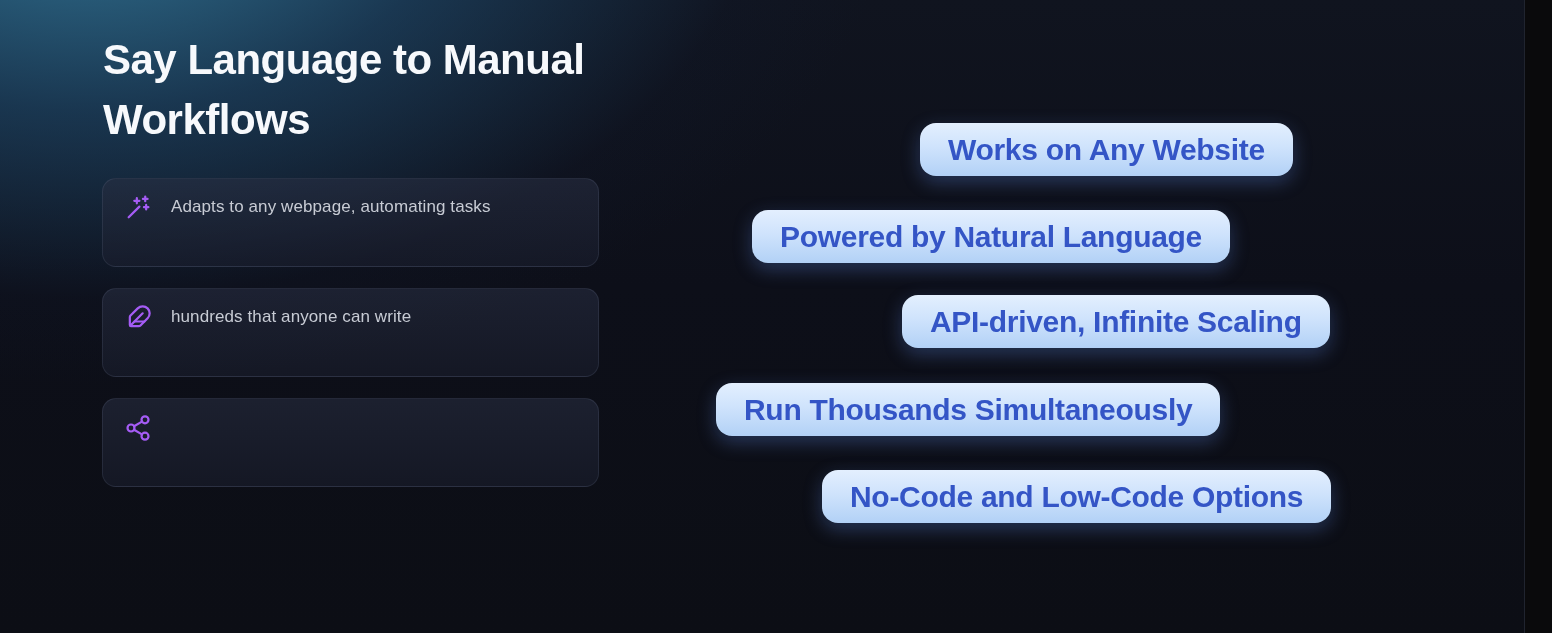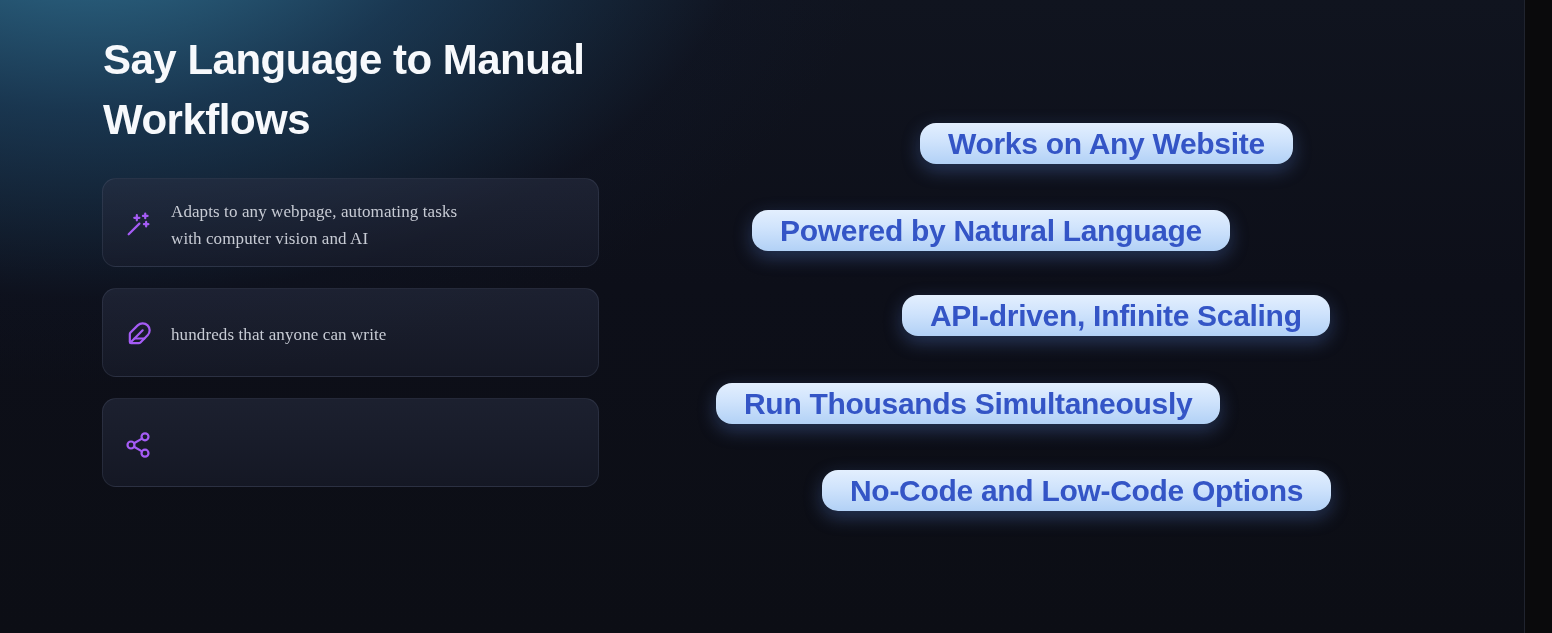--- a/index.html
+++ b/index.html
@@ -33,38 +33,37 @@
   
   .cards{
     position:absolute;left:102px;top:178px;width:497px;
     display:flex;flex-direction:column;gap:21px;
   }
   .card{
     min-height:89px;box-sizing:border-box;
     background:linear-gradient(180deg,rgba(42,48,68,0.55),rgba(28,32,48,0.55));
     border:1px solid rgba(150,160,190,0.13);
     border-radius:14px;
-    display:flex;align-items:center;
+    display:flex;align-items:flex-start;
     padding:14px 30px 10px 20px;
-    font-family:Liberation Serif, serif;
   }
   .card .icon{
     width:30px;height:30px;flex:0 0 30px;margin-right:18px;
     color:#a55cf5;display:flex;align-items:center;justify-content:center;
   }
   .card .icon svg{width:28px;height:28px;}
   .card .txt{
     color:#c7cbd4;font-size:17px;line-height:27px;font-weight:500;
     letter-spacing:0.1px;
   }
   .card .txt span{display:block;}
   
   .badge{
     position:absolute;box-sizing:border-box;
-    padding:3px 28px;border-radius:16px;
+    padding:9px 28px;border-radius:16px;
     background:linear-gradient(180deg,#e3effe 0%,#cfe3fc 45%,#b2d1f6 100%);
     color:#3455c6;font-size:30px;line-height:35px;font-weight:800;
     letter-spacing:-0.3px;white-space:nowrap;
     box-shadow:0 6px 18px rgba(98,138,226,0.35), 0 2px 5px rgba(0,0,0,0.45);
   }
   .badge-1{left:920px;top:123px;}
   .badge-2{left:752px;top:210px;}
   .badge-3{left:902px;top:295px;}
   .badge-4{left:716px;top:383px;}
   .badge-5{left:822px;top:470px;}
@@ -85,21 +84,20 @@
       <span class="icon">
         <svg viewBox="0 0 24 24" fill="none" stroke="currentColor" stroke-width="1.9" stroke-linecap="round">
           <path d="M4 20 L13.2 10.8"></path>
           <path d="M11 3.6v4.4 M8.8 5.8h4.4"></path>
           <path d="M18.2 2.2v4 M16.2 4.2h4"></path>
           <path d="M19 9.4v3.8 M17.1 11.3h3.8"></path>
         </svg>
       </span>
       <div class="txt">
         <span>Adapts to any webpage, automating tasks</span>
-        <span>with computer vision and AI</span>
       </div>
     </div>
 
     <div class="card">
       <span class="icon">
         <svg viewBox="0 0 24 24" fill="none" stroke="currentColor" stroke-width="1.9" stroke-linecap="round" stroke-linejoin="round">
           <path d="M12.67 19a2 2 0 0 0 1.42-.59l6.15-6.17a6 6 0 0 0-8.49-8.49L5.59 9.91A2 2 0 0 0 5 11.33V18a1 1 0 0 0 1 1z"></path>
           <path d="M16 8 6 18"></path>
           <path d="M17.5 15H9"></path>
         </svg>

